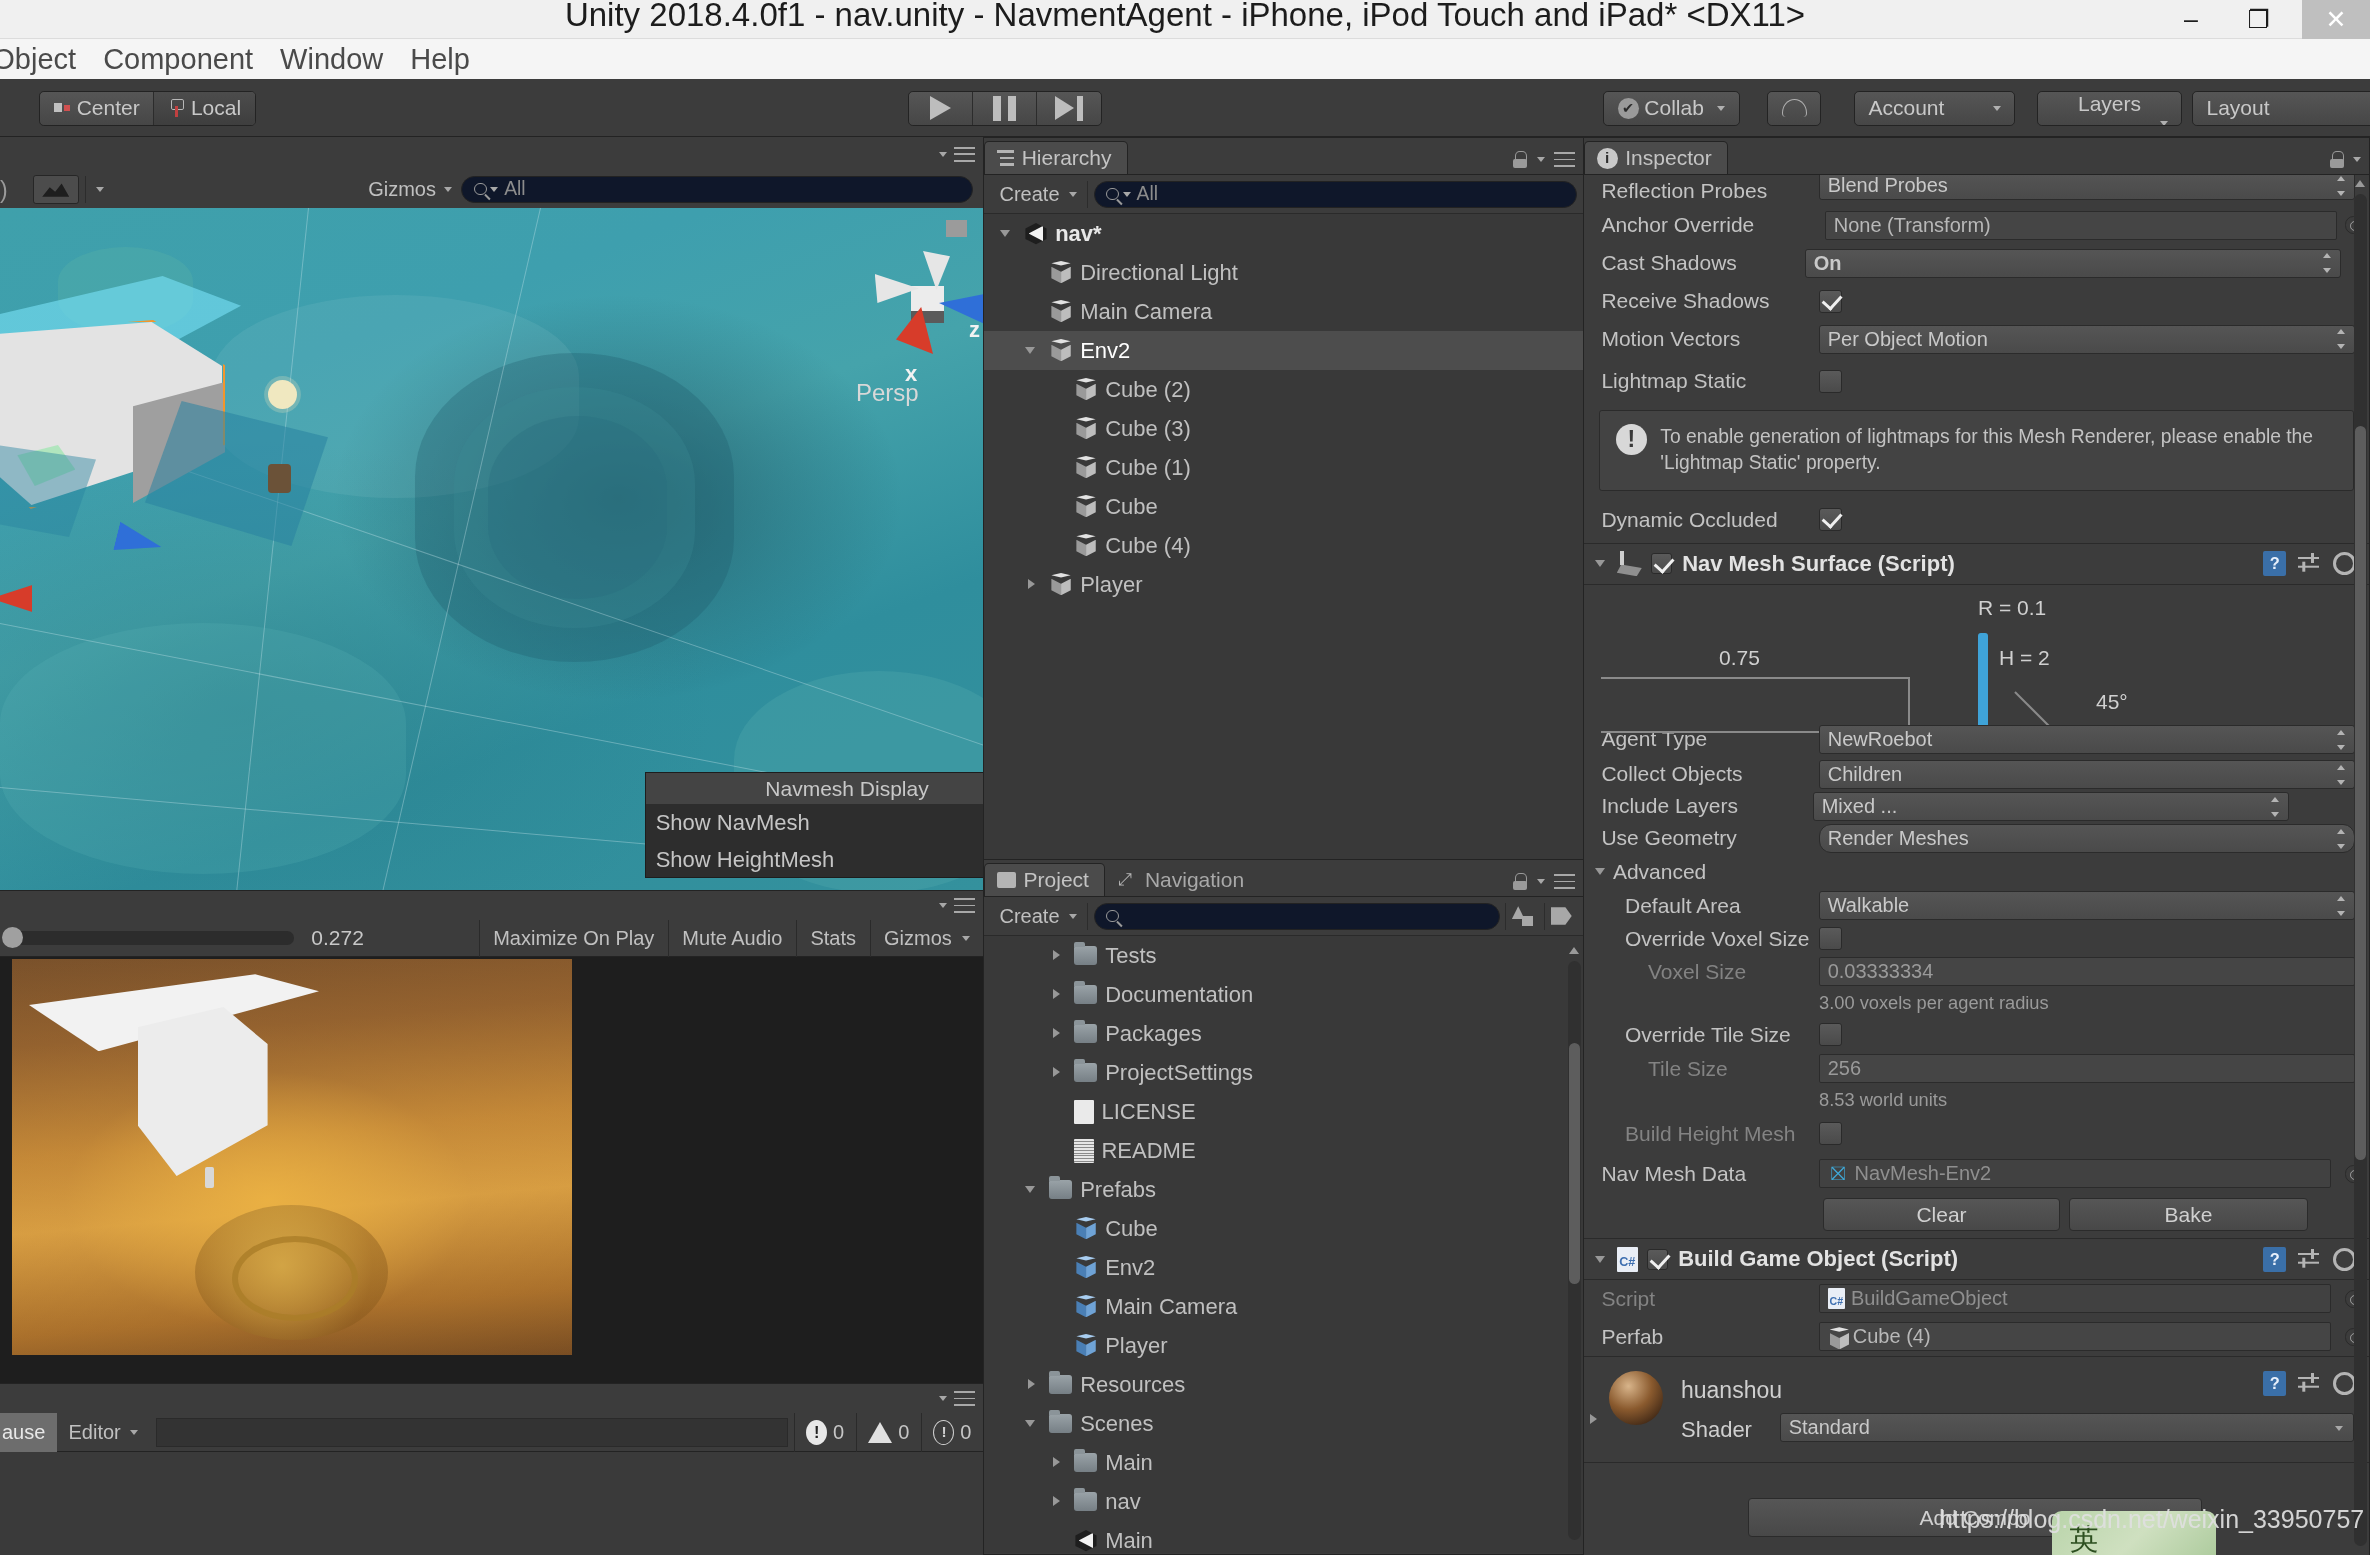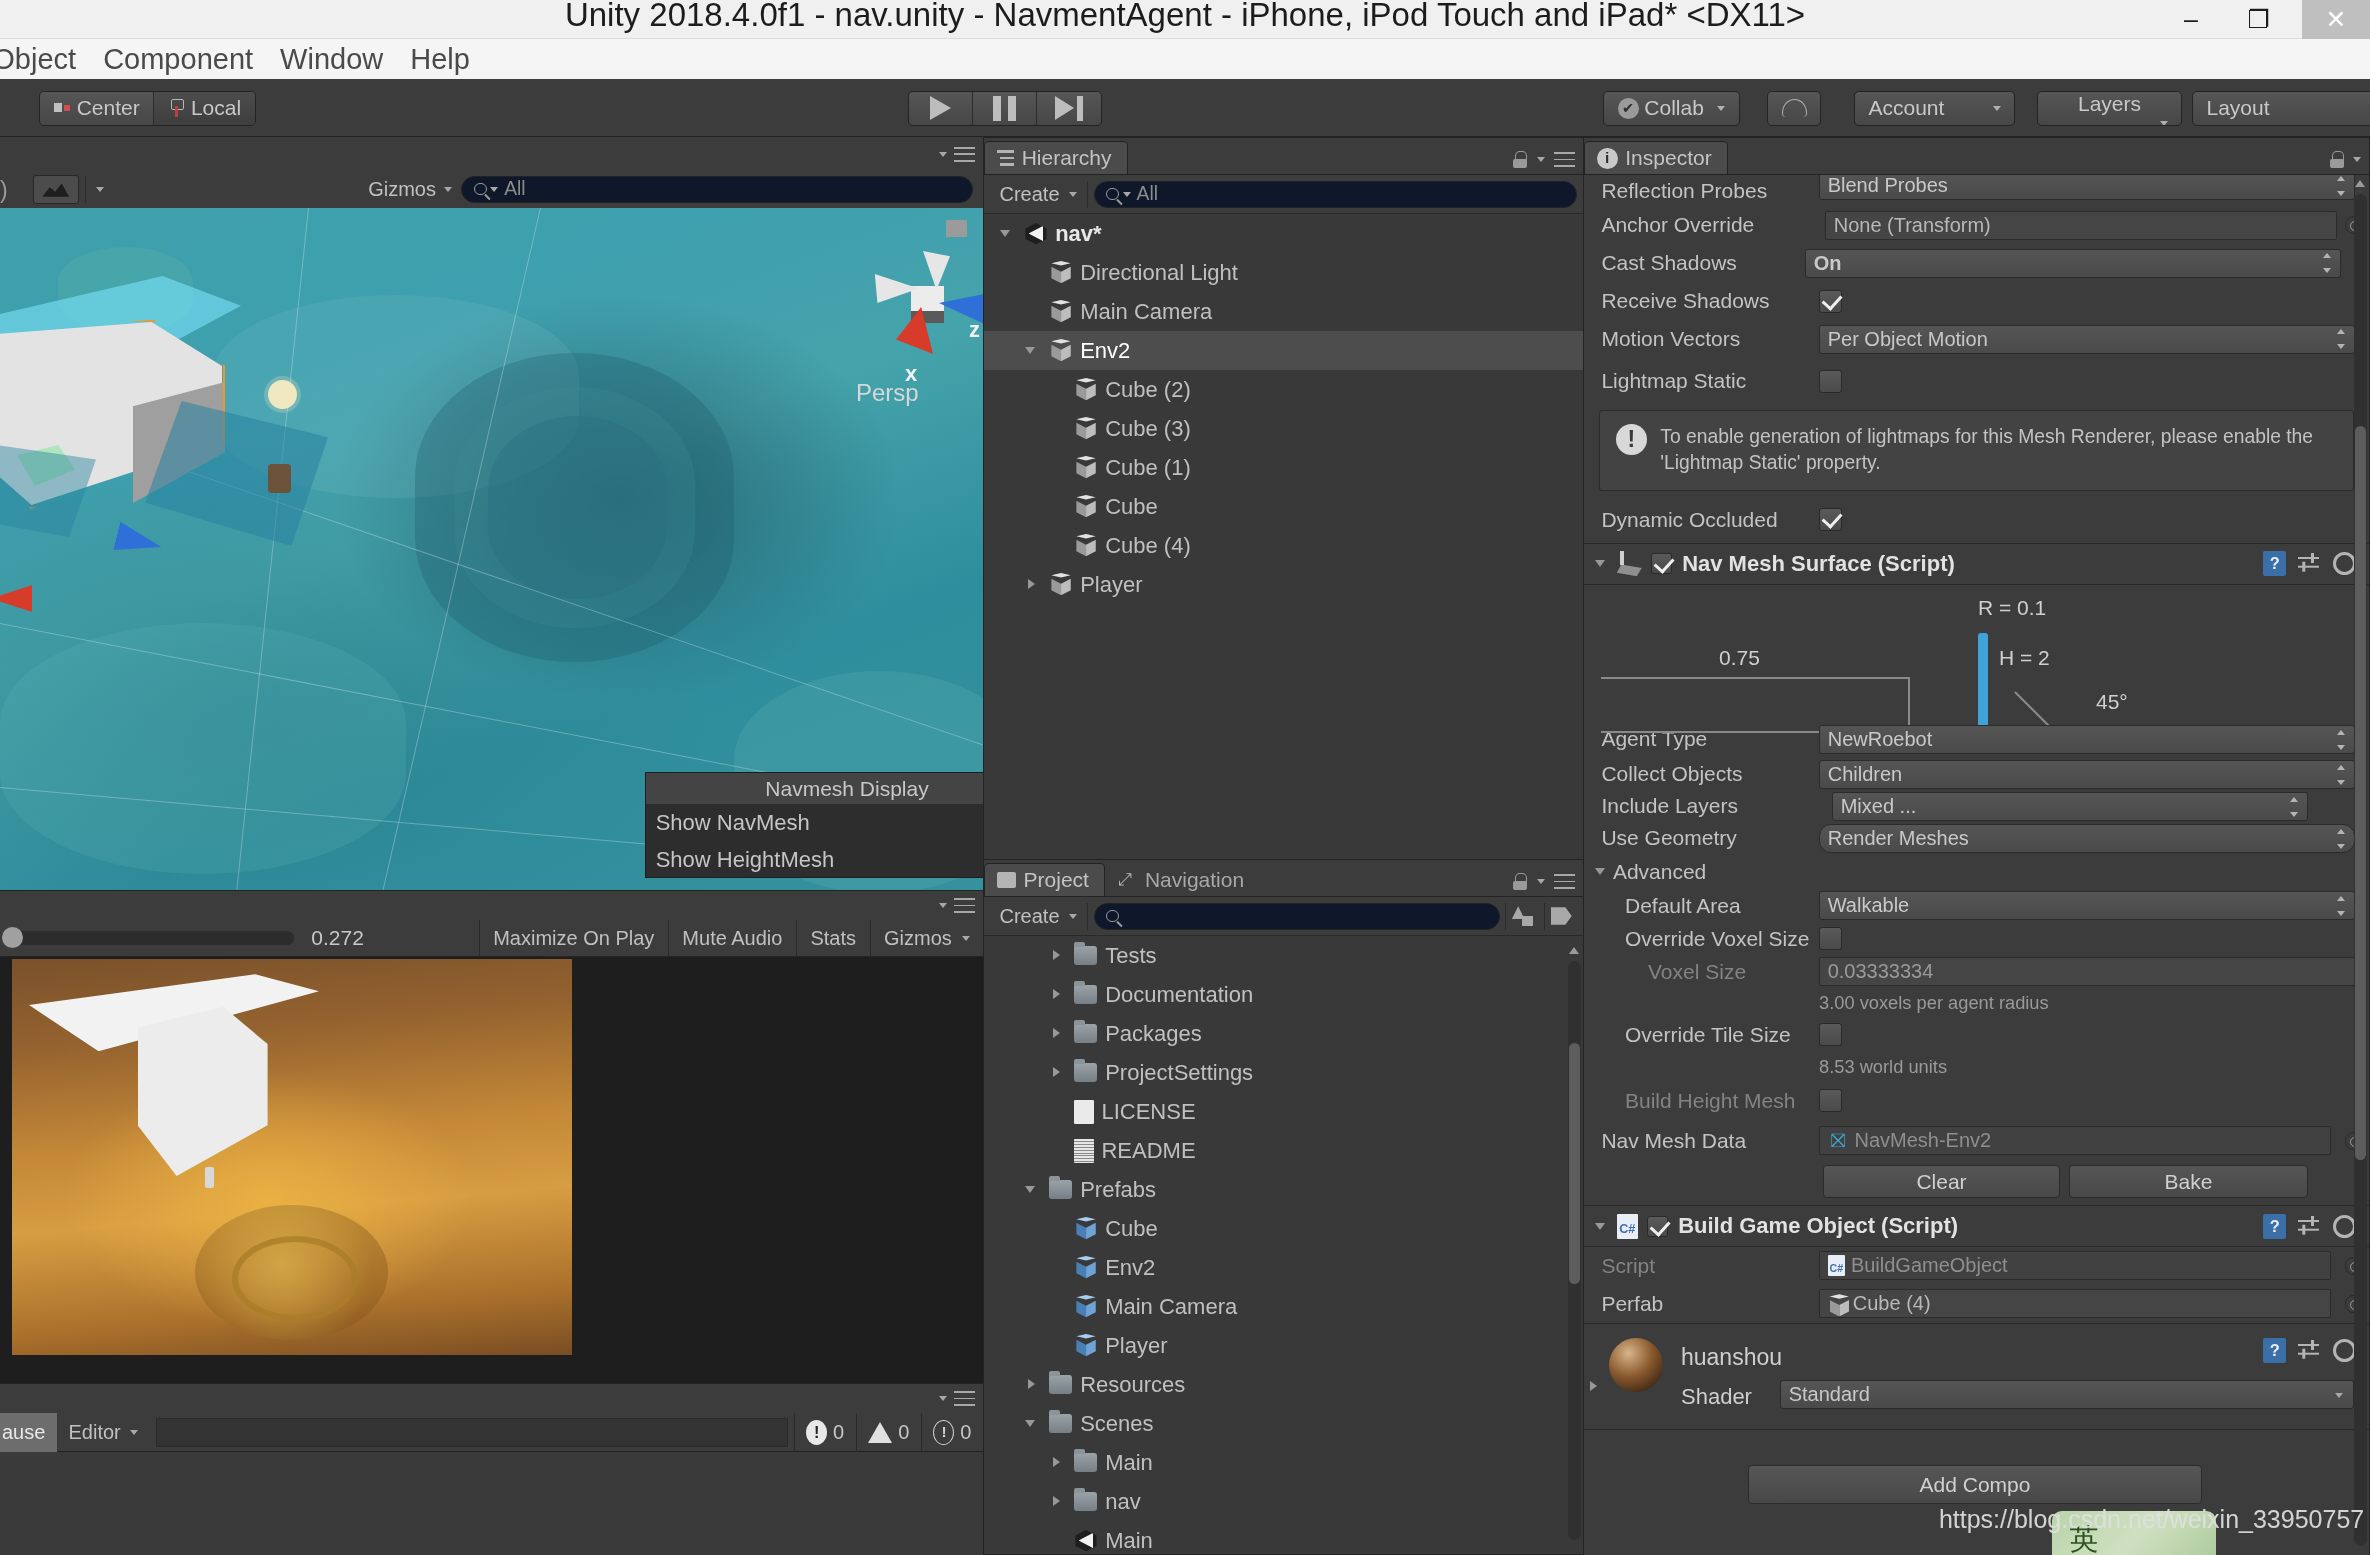--- a/index.html
+++ b/index.html
@@ -864,21 +864,21 @@
     </div>
     <div class="irow" style="height:32px;">
       <span class="ilabel">Collect Objects</span>
       <span class="dd" style="position:absolute;left:235px;width:536px;">
         <span>Children</span>
         <span class="updown"></span>
       </span>
     </div>
     <div class="irow" style="height:32px;">
       <span class="ilabel">Include Layers</span>
-      <span class="dd" style="position:absolute;left:248px;width:476px;">
+      <span class="dd" style="position:absolute;left:229px;width:476px;">
         <span>Mixed ...</span>
         <span class="updown"></span>
       </span>
     </div>
     <div class="irow" style="height:32px;">
       <span class="ilabel">Use Geometry</span>
       <span class="dd" style="position:absolute;left:235px;width:536px;border-radius:12px;">
         <span>Render Meshes</span>
         <span class="updown"></span>
       </span>
@@ -905,20 +905,26 @@
       <span class="numfield" style="position:absolute;left:235px;width:536px;">
         <span>0.03333334</span>
       </span>
     </div>
     <div class="irow" style="height:29px;padding-left:235px;">
       <span class="hintline">3.00 voxels per agent radius</span>
     </div>
     <div class="irow" style="height:35px;padding-left:41px;">
       <span class="ilabel">Override Tile Size</span>
       <span class="cbox" style="position:absolute;left:235px;"></span>
+    </div>
+    <div class="irow" style="height:33px;padding-left:64px;">
+      <span class="ilabel dim">Tile Size</span>
+      <span class="numfield" style="position:absolute;left:235px;width:536px;">
+        <span>256</span>
+      </span>
     </div>
     <div class="irow" style="height:29px;padding-left:235px;">
       <span class="hintline">8.53 world units</span>
     </div>
     <div class="irow" style="height:39px;padding-left:41px;">
       <span class="ilabel dim">Build Height Mesh</span>
       <span class="cbox" style="position:absolute;left:235px;"></span>
     </div>
 
     <div class="irow" style="height:41px;">

